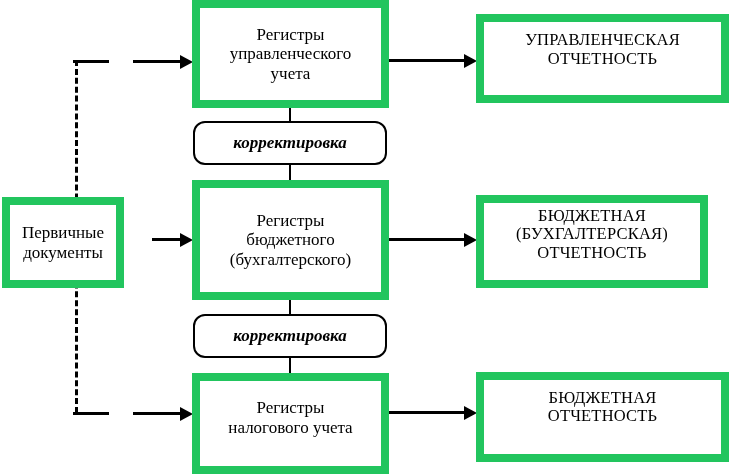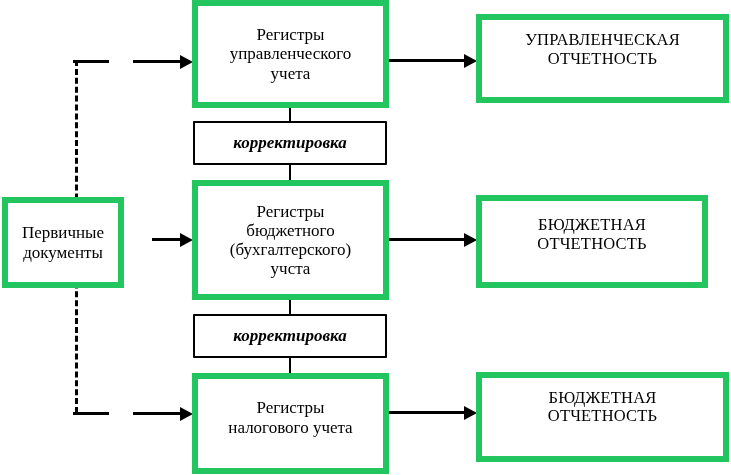--- a/index.html
+++ b/index.html
@@ -14,21 +14,21 @@
     background: #ffffff;
     overflow: hidden;
     font-family: "Liberation Serif", "DejaVu Serif", serif;
     color: #000000;
   }
 
   
   .box {
     position: absolute;
     box-sizing: border-box;
-    border: 6px solid #22c55e;
+    border: 8px solid #22c55e;
     background: #ffffff;
     display: flex;
     align-items: center;
     justify-content: center;
     text-align: center;
     line-height: 1.12;
     font-size: 17px;
     padding: 2px 4px;
   }
   .box .lines {
@@ -40,21 +40,21 @@
   .box.report {
     font-size: 16.5px;
     letter-spacing: 0.2px;
   }
 
   
   .pill {
     position: absolute;
     box-sizing: border-box;
     border: 2.5px solid #000000;
-    border-radius: 1px;
+    border-radius: 12px;
     background: #ffffff;
     display: flex;
     align-items: center;
     justify-content: center;
     font-style: italic;
     font-size: 17px;
     font-weight: 600;
   }
 
   
@@ -141,21 +141,20 @@
 
   <div class="pill" style="left:193px; top:121px; width:194px; height:44px;">
     <span>корректировка</span>
   </div>
 
   <div class="box" style="left:192px; top:180px; width:197px; height:120px;">
     <span class="lines">
       <span class="ln">Регистры</span>
       <span class="ln">бюджетного</span>
       <span class="ln">(бухгалтерского)</span>
-      <span class="ln">учста</span>
     </span>
   </div>
 
   <div class="pill" style="left:193px; top:314px; width:194px; height:44px;">
     <span>корректировка</span>
   </div>
 
   <div class="box" style="left:192px; top:373px; width:197px; height:101px;">
     <span class="lines" style="transform:translateY(-6px);">
       <span class="ln">Регистры</span>
@@ -166,20 +165,21 @@
   <div class="box report" style="left:476px; top:14px; width:253px; height:89px;">
     <span class="lines" style="transform:translateY(-9px);">
       <span class="ln">УПРАВЛЕНЧЕСКАЯ</span>
       <span class="ln">ОТЧЕТНОСТЬ</span>
     </span>
   </div>
 
   <div class="box report" style="left:476px; top:195px; width:232px; height:93px;">
     <span class="lines" style="transform:translateY(-7px);">
       <span class="ln">БЮДЖЕТНАЯ</span>
+      <span class="ln">(БУХГАЛТЕРСКАЯ)</span>
       <span class="ln">ОТЧЕТНОСТЬ</span>
     </span>
   </div>
 
   <div class="box report" style="left:476px; top:372px; width:253px; height:90px;">
     <span class="lines" style="transform:translateY(-10px);">
       <span class="ln">БЮДЖЕТНАЯ</span>
       <span class="ln">ОТЧЕТНОСТЬ</span>
     </span>
   </div>

